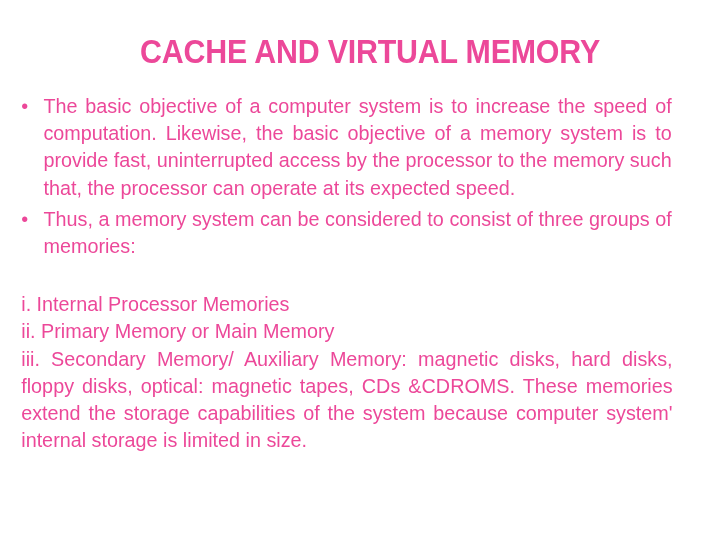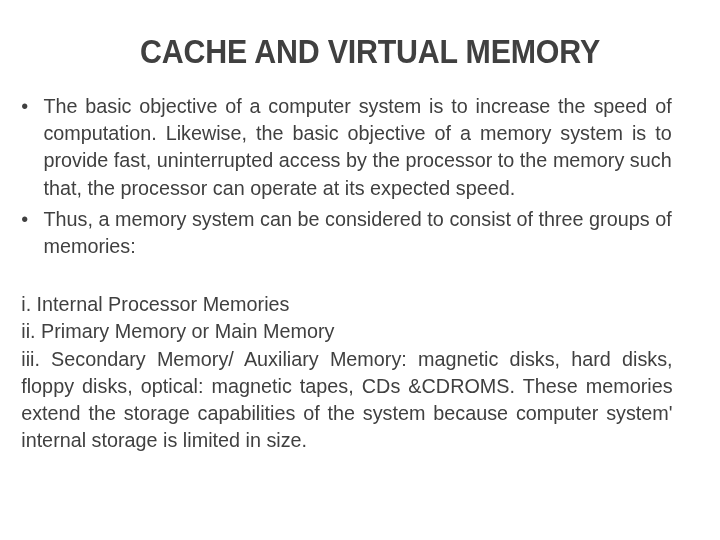--- a/index.html
+++ b/index.html
@@ -99,21 +99,21 @@
     text-justify: inter-word;
   }
 
   .spacer-line {
     height: 27px;
   }
 </style>
 </head>
 <body>
 
-<div class="slide" style="background: rgb(255, 255, 255); color: #404040;">
+<div class="slide" style="background: rgb(255, 255, 255); color: #ec4899;">
 
   <div class="slide-title">CACHE AND VIRTUAL MEMORY</div>
 
   <div class="body">
 
     <ul class="bullet-list">
       <li class="bullet-item">
         <span class="bullet-dot">•</span>
         <span class="txt">The basic objective of a computer system is to increase the speed of computation. Likewise, the basic objective of a memory system is to provide fast, uninterrupted access by the processor to the memory such that, the processor can operate at its expected speed.</span>
       </li>

